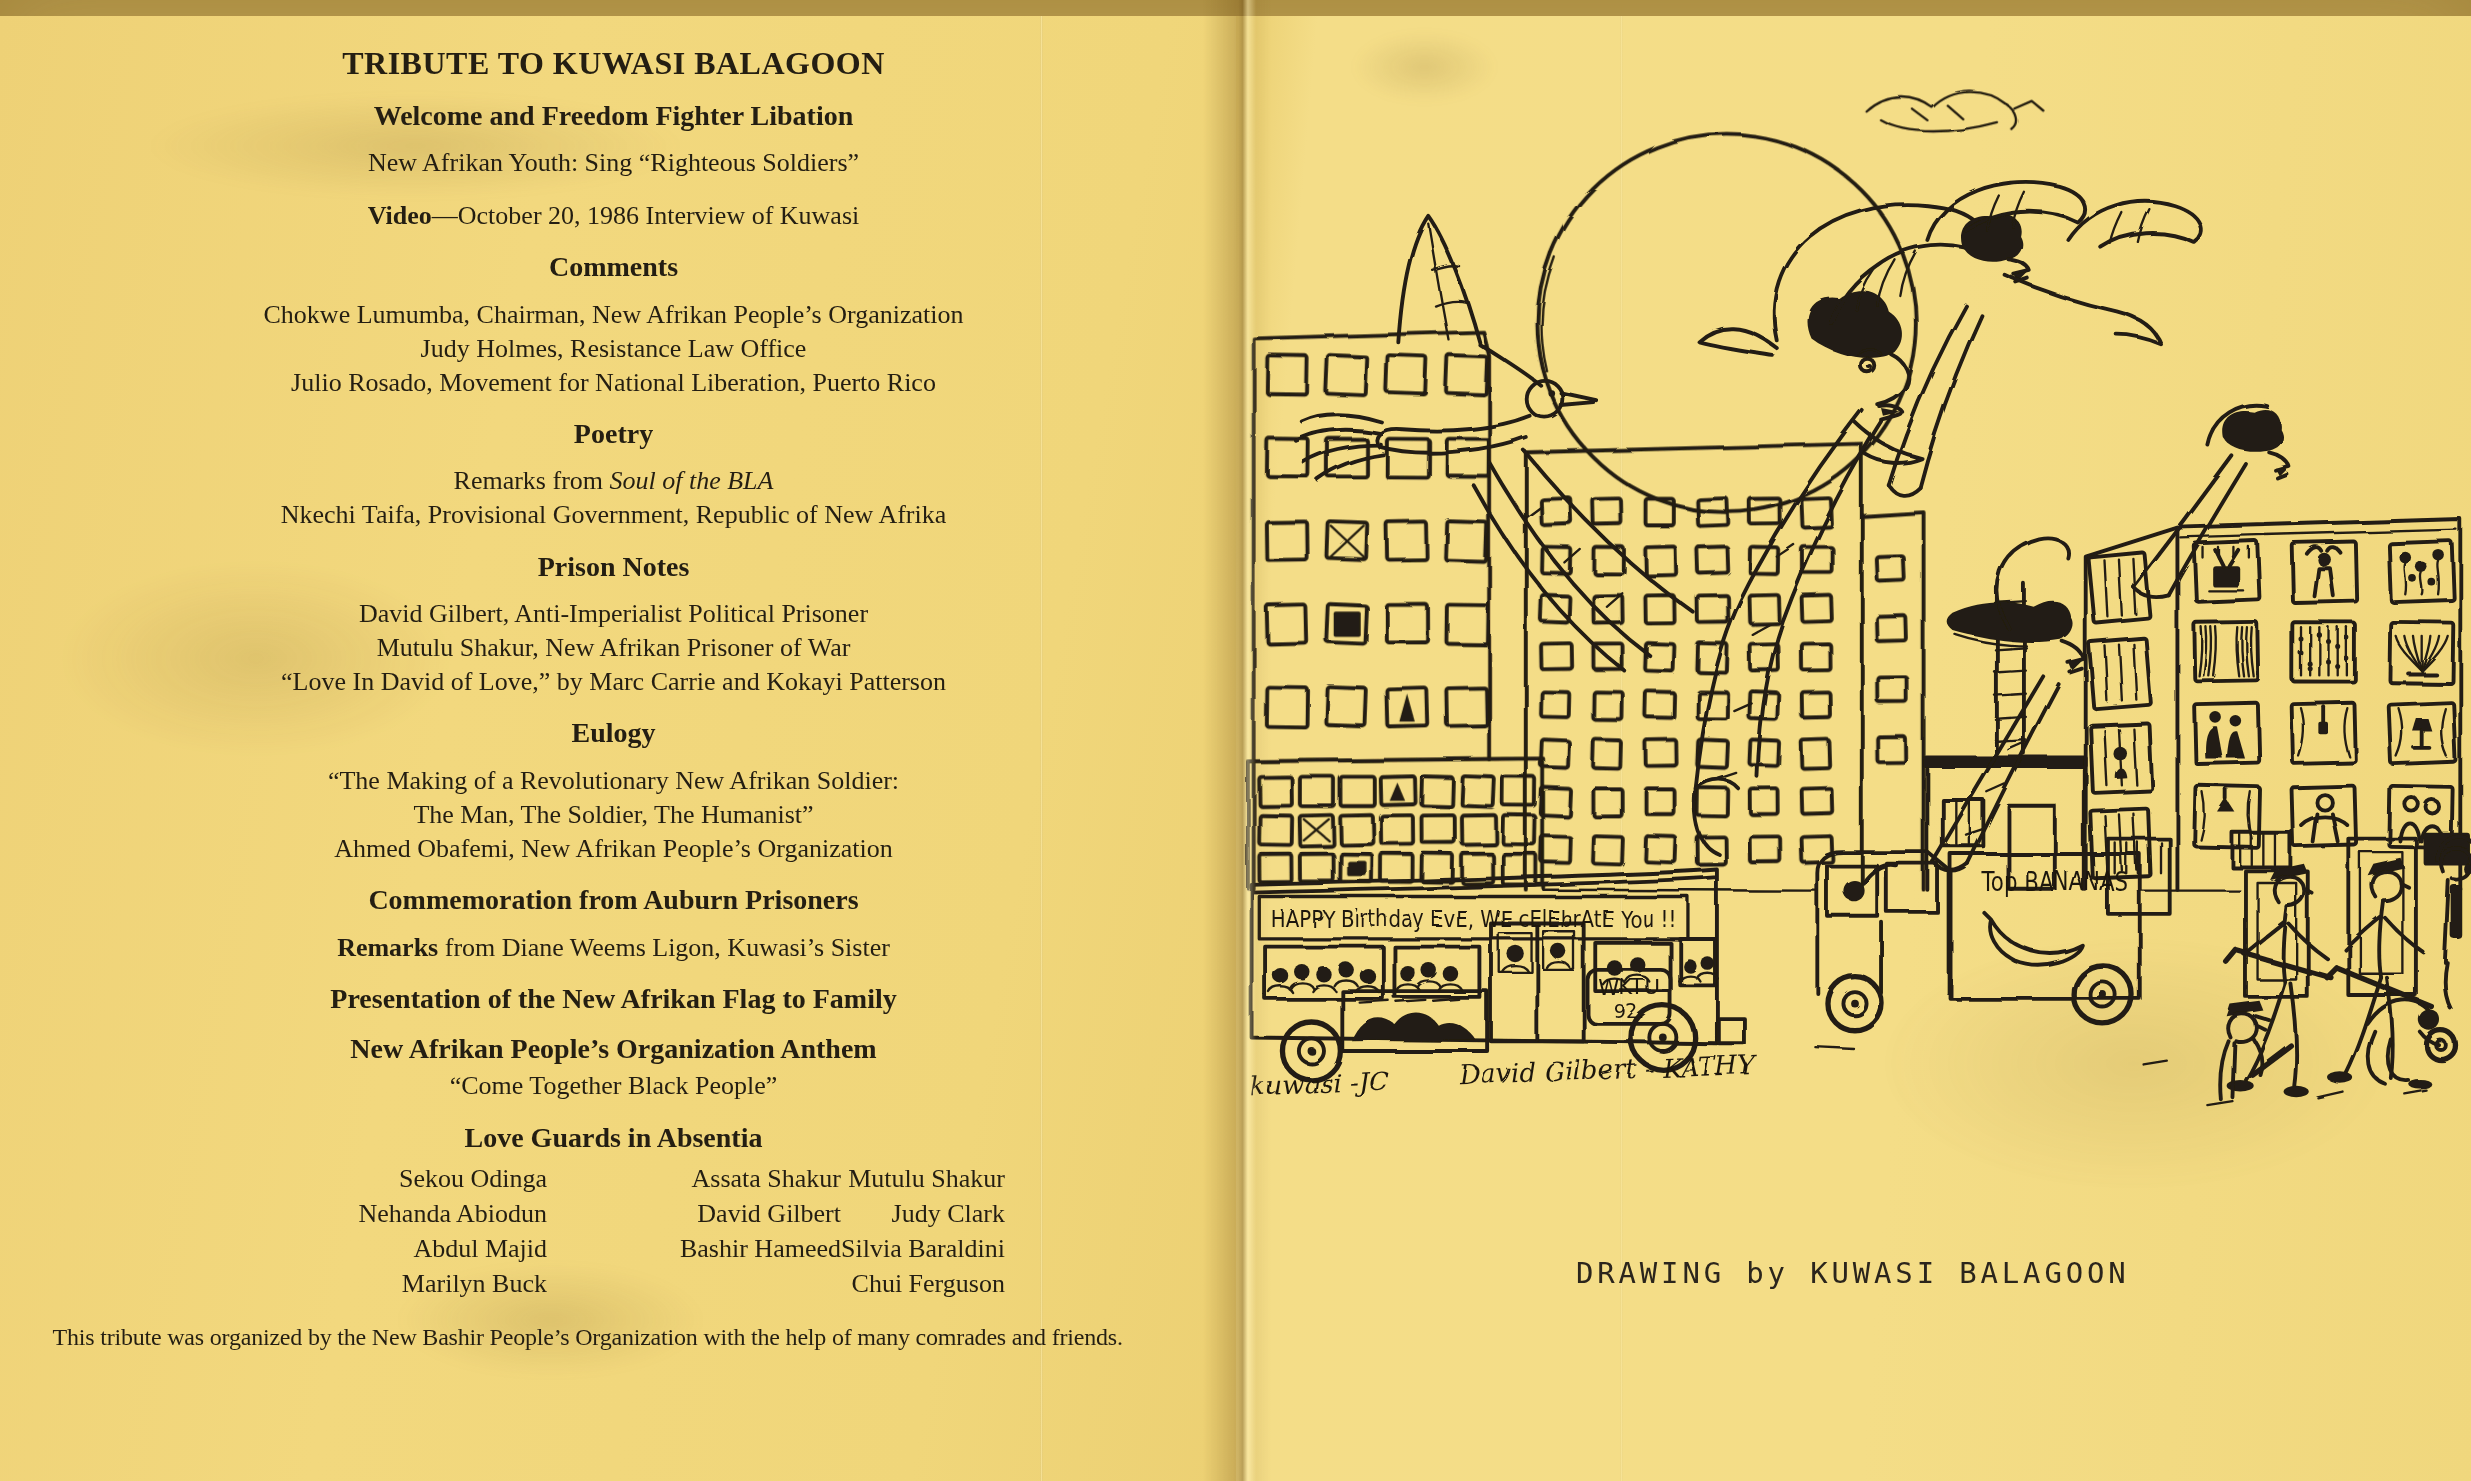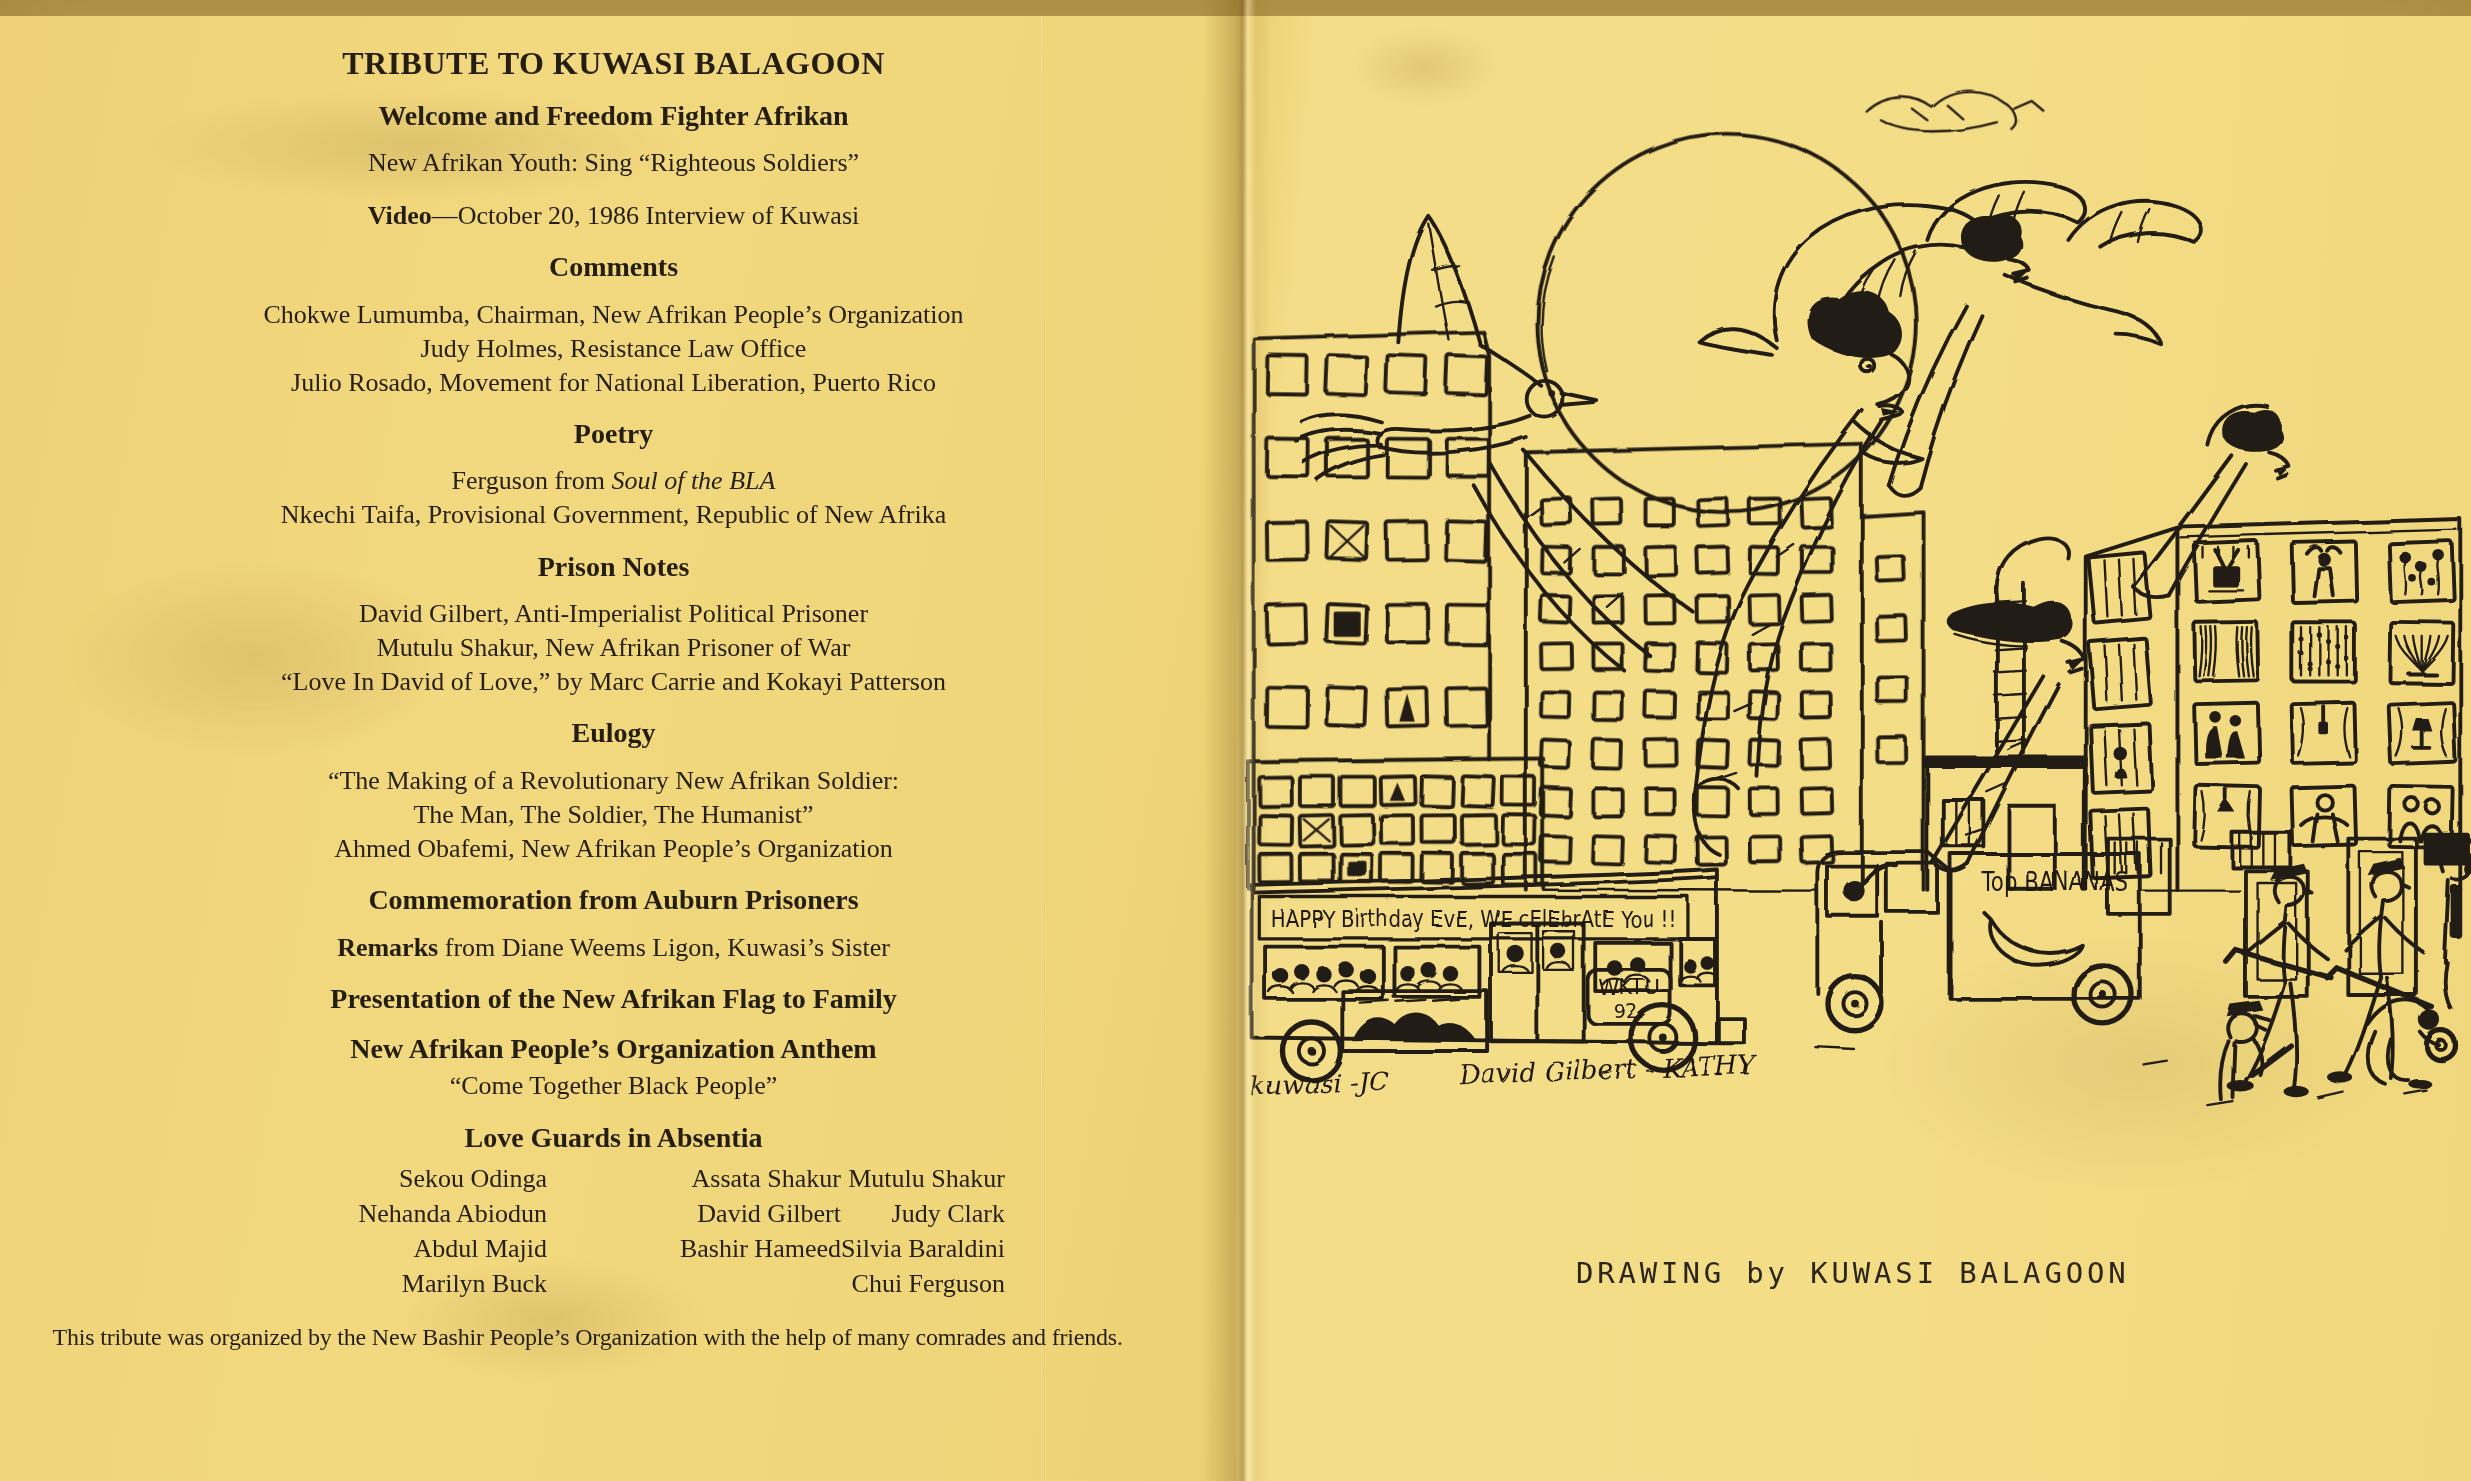--- a/index.html
+++ b/index.html
@@ -55,31 +55,31 @@
 
   <section class="page page-left">
     <div class="ghost" style="left:145px;top:77px;width:541px;height:106px;"></div>
     <div class="ghost" style="left:53px;top:541px;width:406px;height:203px;opacity:.9;"></div>
     <div class="ghost" style="left:396px;top:1246px;width:309px;height:116px;"></div>
     <div class="crease-v" style="left:1040px;"></div>
 
     <main class="program">
       <h1>TRIBUTE TO KUWASI BALAGOON</h1>
 
-      <h2 class="sec">Welcome and Freedom Fighter Afrikan</h2>
+      <h2 class="sec">Welcome and Freedom Fighter Libation</h2>
       <p class="line">New Afrikan Youth: Sing “Righteous Soldiers”</p>
       <p class="line" style="margin-top:18.3px;"><b>Video</b><span>—October 20, 1986 Interview of Kuwasi</span></p>
 
       <h2 class="sec">Comments</h2>
       <p class="line tight">Chokwe Lumumba, Chairman, New Afrikan People’s Organization</p>
       <p class="line tight">Judy Holmes, Resistance Law Office</p>
       <p class="line tight">Julio Rosado, Movement for National Liberation, Puerto Rico</p>
 
       <h2 class="sec">Poetry</h2>
-      <p class="line tight"><span>Ferguson from </span><i>Soul of the BLA</i></p>
+      <p class="line tight"><span>Remarks from </span><i>Soul of the BLA</i></p>
       <p class="line tight">Nkechi Taifa, Provisional Government, Republic of New Afrika</p>
 
       <h2 class="sec">Prison Notes</h2>
       <p class="line tight">David Gilbert, Anti-Imperialist Political Prisoner</p>
       <p class="line tight">Mutulu Shakur, New Afrikan Prisoner of War</p>
 
       <p class="line">“Love In David of Love,” by Marc Carrie and Kokayi Patterson</p>
 
       <h2 class="sec">Eulogy</h2>
       <p class="line tight">“The Making of a Revolutionary New Afrikan Soldier:</p>

